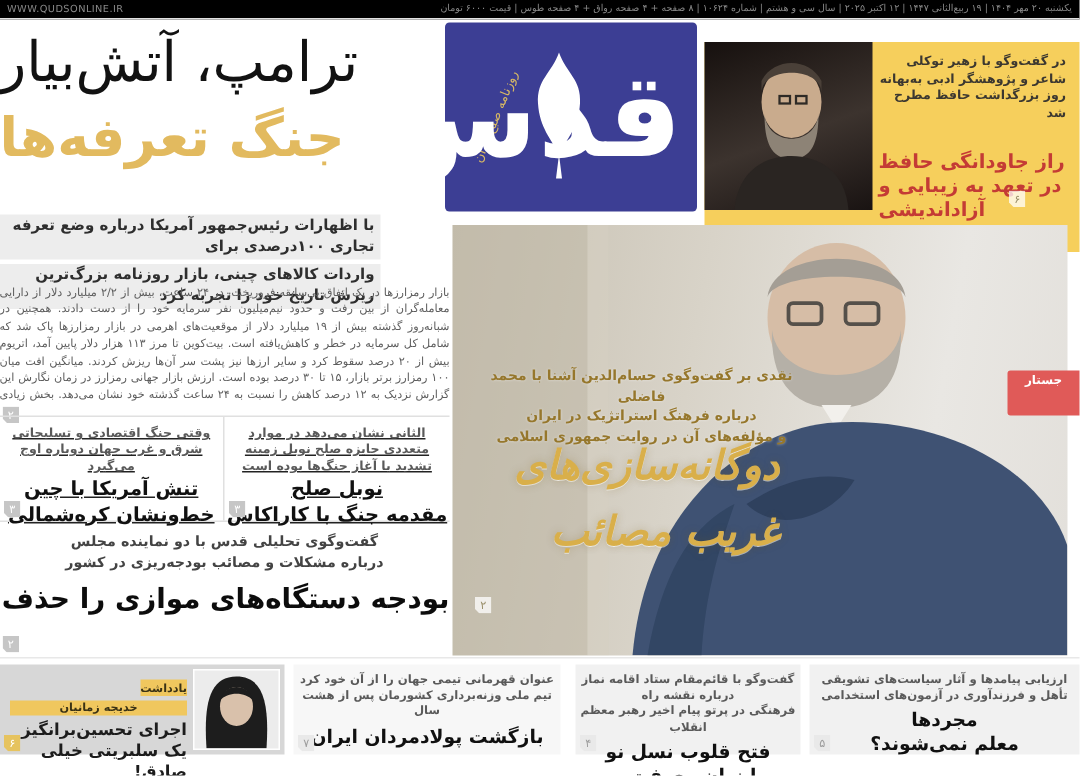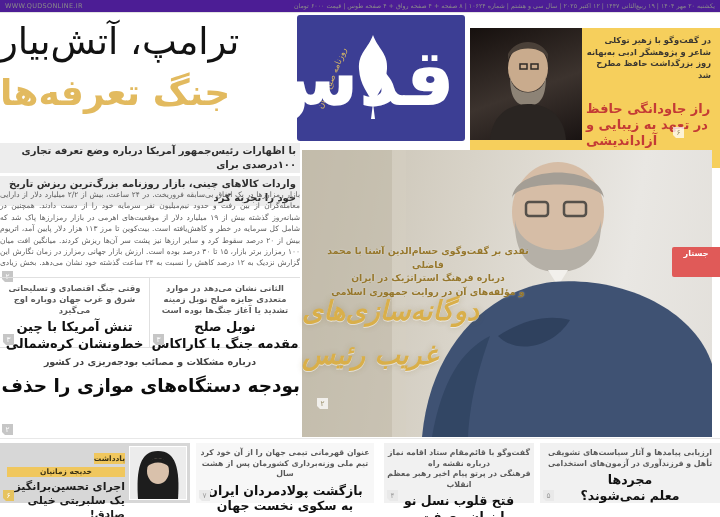--- a/index.html
+++ b/index.html
@@ -5,21 +5,21 @@
   * { margin:0; padding:0; box-sizing:border-box; }
   html,body { width:720px; height:517px; }
   body {
     position:relative; overflow:hidden; background:#ffffff;
     font-family:"DejaVu Sans", sans-serif; direction:rtl;
     color:#222;
   }
   .abs { position:absolute; }
 
   
-  .topbar { left:0; top:0; width:720px; height:13px; background:#4c1d95; border-bottom:1px solid #e2e2e2; }
+  .topbar { left:0; top:0; width:720px; height:13px; background:#000000; border-bottom:1px solid #e2e2e2; }
   .website { position:absolute; left:5px; top:2px; font-size:6.5px; color:#8a8a8a; direction:ltr; letter-spacing:.3px; }
   .dateline { position:absolute; right:5px; top:2px; font-size:6.3px; color:#8a8a8a; white-space:nowrap; }
 
   
   .lead-head { left:0; top:16px; width:293px; text-align:left; }
   .lead-h1 { font-size:37px; font-weight:normal; color:#121212; white-space:nowrap; line-height:52px; }
   .lead-h2 { font-size:36px; font-weight:bold; color:#e2ba5f; white-space:nowrap; line-height:50px; }
 
   
   .logo-box { left:297px; top:15px; width:168px; height:126px; background:#3c3e94; border-radius:3px; }
@@ -28,50 +28,50 @@
   .logo-tulip { position:absolute; left:56px; top:18px; }
 
   
   .hafez-box { left:470px; top:28px; width:250px; height:140px; background:#f6cf5c; display:flex; flex-direction:row; }
   .hafez-text { width:138px; padding:7px 9px 0 4px; }
   .hafez-kicker { font-size:8.4px; font-weight:bold; color:#3c3830; line-height:11.5px; text-align:right; }
   .hafez-title { margin-top:20px; font-size:13px; font-weight:bold; color:#c43b35; line-height:16px; text-align:left; }
   .hafez-photo { width:112px; height:112px; background:linear-gradient(160deg,#16100e 0%,#3c332e 55%,#191312 100%); overflow:hidden; }
 
   
-  .subhead { left:0; top:143px; width:300px; text-align:right; }
+  .subhead { left:0; top:143px; width:254px; text-align:right; }
   .subhead .line { margin-bottom:3px; }
   .subhead .hl { display:inline-block; background:#ededed; padding:1px 4px; font-size:10px; font-weight:bold; color:#2e2e2e; line-height:14px; }
 
   
   .lead-body { left:0; top:189px; width:300px; height:80px; overflow:hidden; font-size:7.5px; line-height:11.4px; color:#5d5d5d; text-align:justify; }
 
   
   .badge { position:absolute; width:11px; height:11px; background:#c6c6c6; color:#ffffff; font-size:7.5px; line-height:11px; text-align:center; clip-path:polygon(0 0,100% 0,100% 100%,27% 100%,0 73%); }
   .badge.light { background:#e9e9e9; color:#9d9d9d; }
   .badge.ghost { background:rgba(255,255,255,.75); color:#9a8f6a; }
   .badge.gold { background:#e6c35f; color:#ffffff; }
 
   
   .mid-row { left:0; top:277px; width:300px; height:71px; border-top:1px solid #e0e0e0; border-bottom:1px solid #e0e0e0; display:flex; }
-  .mid-box { width:150px; padding-top:5px; text-align:center; position:relative; }
+  .mid-box { width:150px; padding-top:5px; text-align:center; position:relative;text-decoration:underline; }
   .mid-box + .mid-box { border-right:1px solid #e0e0e0; }
   .mid-kicker { font-size:8.4px; font-weight:bold; color:#5a5a5a; line-height:11px; }
   .mid-title { margin-top:3px; font-size:13px; font-weight:bold; color:#111; line-height:16.5px; }
 
   
   .budget { left:0; top:355px; width:300px; text-align:center; }
   .budget-kicker { font-size:9.5px; font-weight:bold; color:#444; line-height:14px; }
   .budget-title { margin-top:6px; font-size:18.5px; font-weight:bold; color:#0c0c0c; white-space:nowrap; }
 
   
   .main-photo { left:302px; top:150px; width:410px; height:287px; background:linear-gradient(100deg,#c6bfb0 0%,#d8d3c8 38%,#e9e7e3 75%,#e2dfda 100%); overflow:hidden; }
   .jostar-tab { left:672px; top:247px; width:48px; height:30px; background:#e05a58; color:#fff; font-size:8px; font-weight:bold; line-height:14px; text-align:center; border-radius:2px 0 0 2px; letter-spacing:2px; }
   .jostar-kicker { left:319px; top:244px; width:218px; text-align:center; font-size:9.3px; font-weight:bold; color:#96772c; line-height:13.5px; text-shadow:0 0 2px rgba(255,255,255,.5); }
-  .jostar-title { left:302px; top:289px; width:218px; text-align:left; font-size:27px; font-style:italic; font-weight:bold; color:#d9af4a; line-height:44px; text-shadow:0 1px 0 rgba(255,255,255,.55), 0 0 6px rgba(120,90,20,.25); }
+  .jostar-title { left:302px; top:289px; width:218px; text-align:right; font-size:27px; font-style:italic; font-weight:bold; color:#d9af4a; line-height:44px; text-shadow:0 1px 0 rgba(255,255,255,.55), 0 0 6px rgba(120,90,20,.25); }
 
   
   .bbox { top:443px; height:60px; text-align:center; padding-top:5px; }
   .bbox-kicker { font-size:7.8px; font-weight:bold; color:#5a5a5a; line-height:10.5px; }
   .bbox-title { margin-top:3px; font-size:12.5px; font-weight:bold; color:#101010; line-height:15.5px; }
   .box-singles { left:540px; width:180px; background:#f1f1f1; }
   .box-namaz  { left:384px; width:150px; background:#f1f1f1; }
   .box-sport  { left:196px; width:178px; background:#f7f7f7; }
 
   .note-box { left:0; top:443px; width:190px; height:60px; background:#d7d7d7; display:flex; padding:3px; }
@@ -145,20 +145,21 @@
     <div class="mid-kicker">وقتی جنگ اقتصادی و تسلیحاتی شرق و غرب جهان دوباره اوج می‌گیرد</div>
     <div class="mid-title">
       <div>تنش آمریکا با چین</div>
       <div>خط‌ونشان کره‌شمالی</div>
     </div>
     <span class="badge" style="left:3px; bottom:2px;">۳</span>
   </div>
 </div>
 
 <div class="abs budget">
+  <div class="budget-kicker">گفت‌وگوی تحلیلی قدس با دو نماینده مجلس</div>
   <div class="budget-kicker">درباره مشکلات و مصائب بودجه‌ریزی در کشور</div>
   <div class="budget-title">بودجه دستگاه‌های موازی را حذف کنید</div>
 </div>
 <span class="badge" style="left:2px; top:424px;">۲</span>
 
 <div class="abs main-photo">
   <svg width="410" height="287" viewBox="0 0 410 287">
     <rect x="0" y="0" width="90" height="287" fill="#c0b8a6" opacity="0.55"></rect>
     <rect x="90" y="0" width="14" height="287" fill="#d5cfc2" opacity="0.5"></rect>
     <ellipse cx="256" cy="62" rx="46" ry="50" fill="#d6bda6"></ellipse>
@@ -174,21 +175,21 @@
   </svg>
 </div>
 <div class="abs jostar-tab">جستار</div>
 <div class="abs jostar-kicker">
   <div>نقدی بر گفت‌وگوی حسام‌الدین آشنا با محمد فاضلی</div>
   <div>درباره فرهنگ استراتژیک در ایران</div>
   <div>و مؤلفه‌های آن در روایت جمهوری اسلامی</div>
 </div>
 <div class="abs jostar-title">
   <div>دوگانه‌سازی‌های</div>
-  <div>غریب رئیس</div>
+  <div>غریب مصائب</div>
 </div>
 <span class="badge ghost" style="left:317px; top:398px;">۲</span>
 
 <div class="abs rule-bottom"></div>
 
 <div class="abs bbox box-singles">
   <div class="bbox-kicker">ارزیابی پیامدها و آثار سیاست‌های تشویقی</div>
   <div class="bbox-kicker">تأهل و فرزندآوری در آزمون‌های استخدامی</div>
   <div class="bbox-title">
     <div>مجردها</div>
@@ -205,21 +206,20 @@
     <div>با زبان معرفت و فناوری</div>
   </div>
   <span class="badge light" style="left:3px; bottom:2px; position:absolute;">۴</span>
 </div>
 
 <div class="abs bbox box-sport">
   <div class="bbox-kicker">عنوان قهرمانی تیمی جهان را از آن خود کرد</div>
   <div class="bbox-kicker">تیم ملی وزنه‌برداری کشورمان پس از هشت سال</div>
   <div class="bbox-title">
     <div>بازگشت پولادمردان ایران</div>
-    <div>به سکوی نخست جهان</div>
   </div>
   <span class="badge light" style="left:3px; bottom:2px; position:absolute;">۷</span>
 </div>
 
 <div class="abs note-box">
   <div class="note-photo">
     <svg width="56" height="52" viewBox="0 0 56 52">
       <rect width="56" height="52" fill="#ececec"></rect>
       <path d="M28 4 C10 4 6 22 8 52 L48 52 C50 22 46 4 28 4 Z" fill="#1d1d1d"></path>
       <ellipse cx="28" cy="24" rx="11" ry="13" fill="#d9c1ab"></ellipse>

